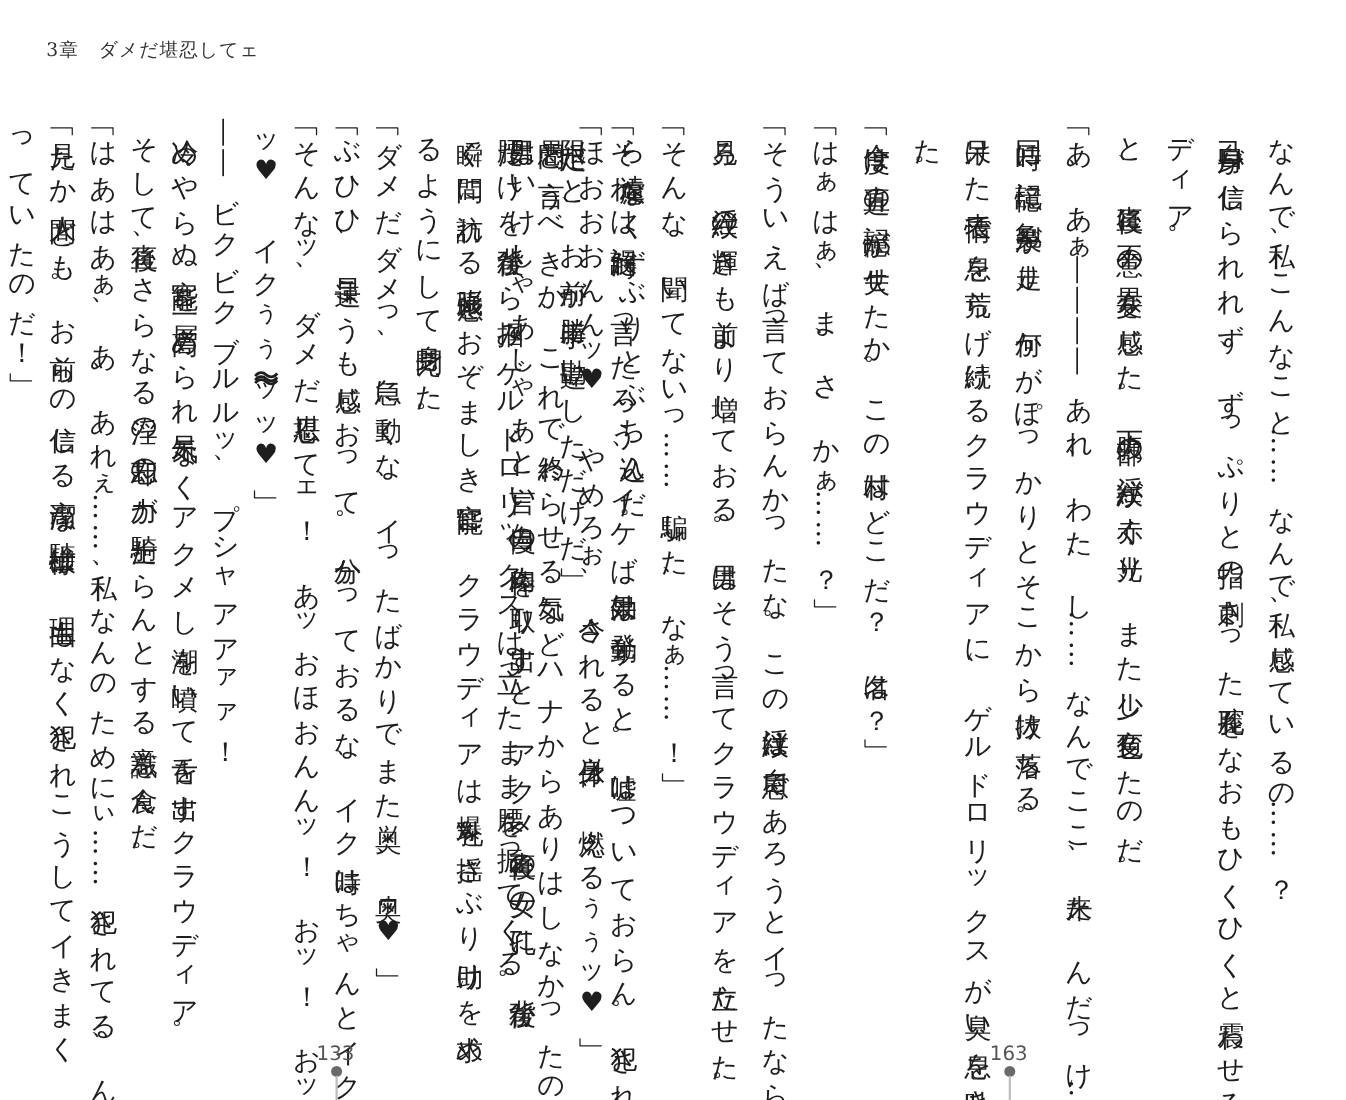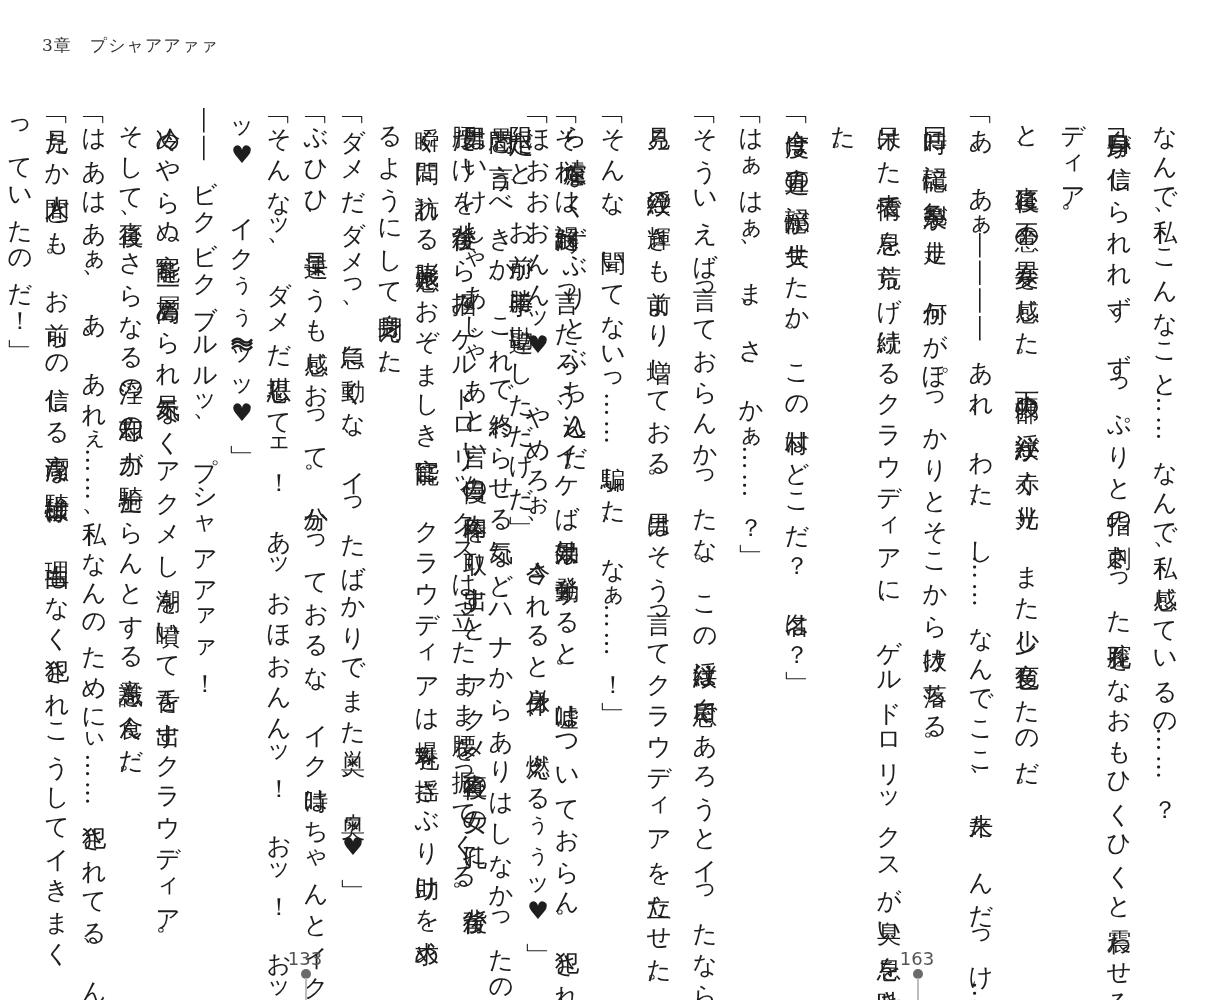--- a/index.html
+++ b/index.html
@@ -71,21 +71,21 @@
     position: absolute;
     top: 978px;
     width: 2px;
     height: 22px;
     background: #bdbdbd;
   }
 </style>
 </head>
 <body>
 
-<div class="running-head">3章　プシャアアァァ</div>
+<div class="running-head">3章　ダメだ堪忍してェ</div>
 
 <div class="page page-right">
   <div class="col" style="left:524px">なんで私、こんなこと……なんで私、感じているの……？</div>
   <div class="col" style="left:478px">己自身が信じられれず、ずっぷりと指の刺さった膣孔をなおもひくひくと震わせるクラウ</div>
   <div class="col" style="left:432px">ディア。</div>
   <div class="col" style="left:386px">と、直後に不意の異変を感じた。下腹部の淫紋が赤く光り、また少し変色したのだ。</div>
   <div class="col" style="left:340px">「あ、あぁ――――あれ、わた、し……なんでここ、来た、んだっけ……？」</div>
   <div class="col" style="left:294px">同時に記憶に亀裂が走り、何かがぽっかりとそこから抜け落ちる。</div>
   <div class="col" style="left:248px">呆けた表情で息を荒らげ続けるクラウディアに、ゲルドロリックスが臭い息を吐きかけ</div>
   <div class="col" style="left:202px">た。</div>

